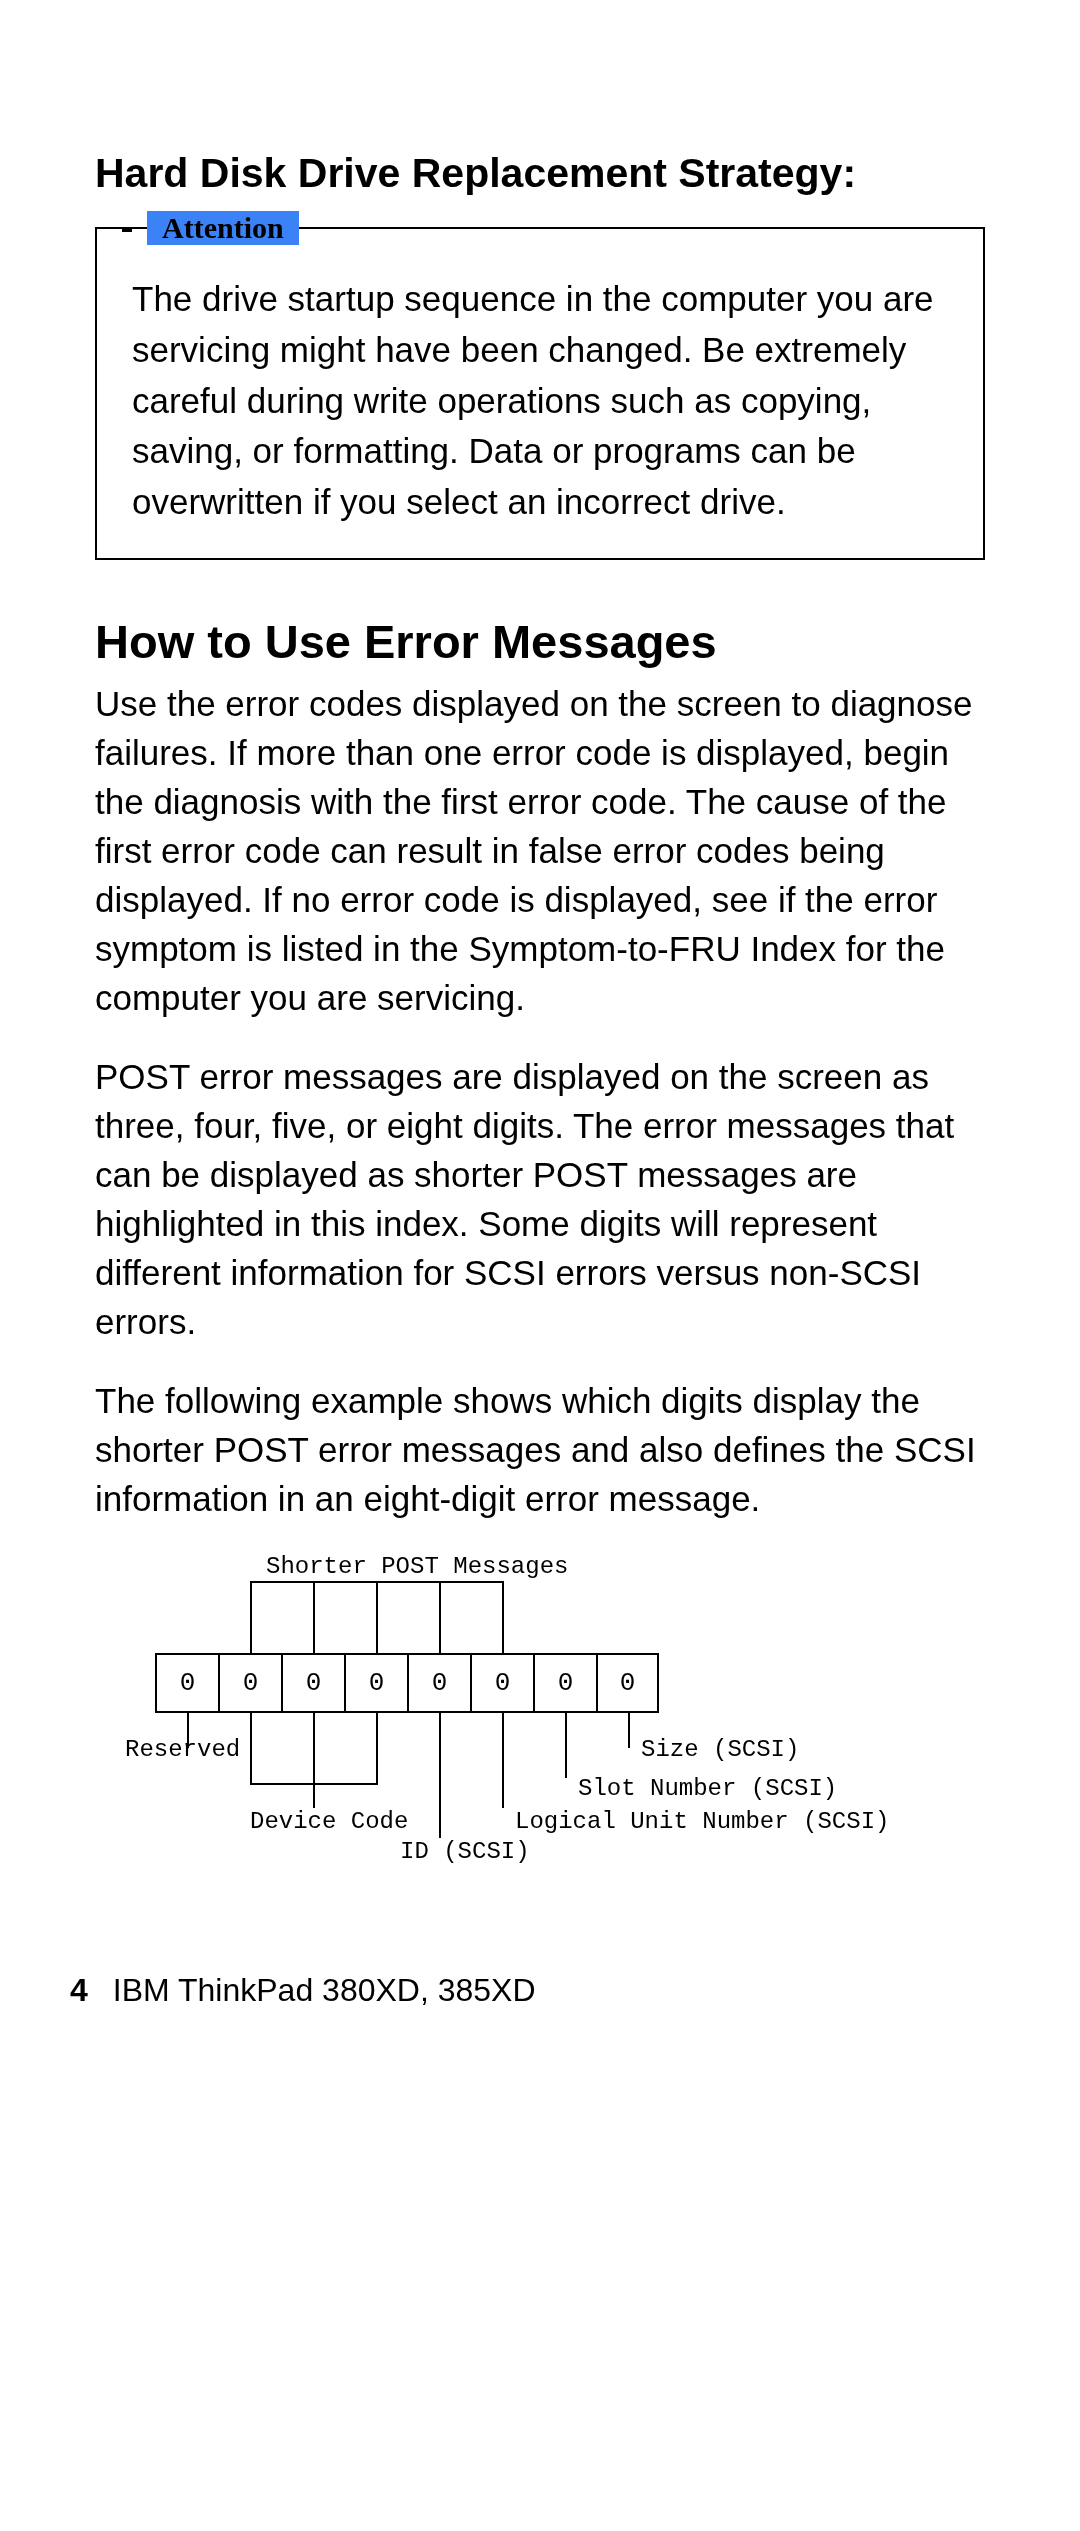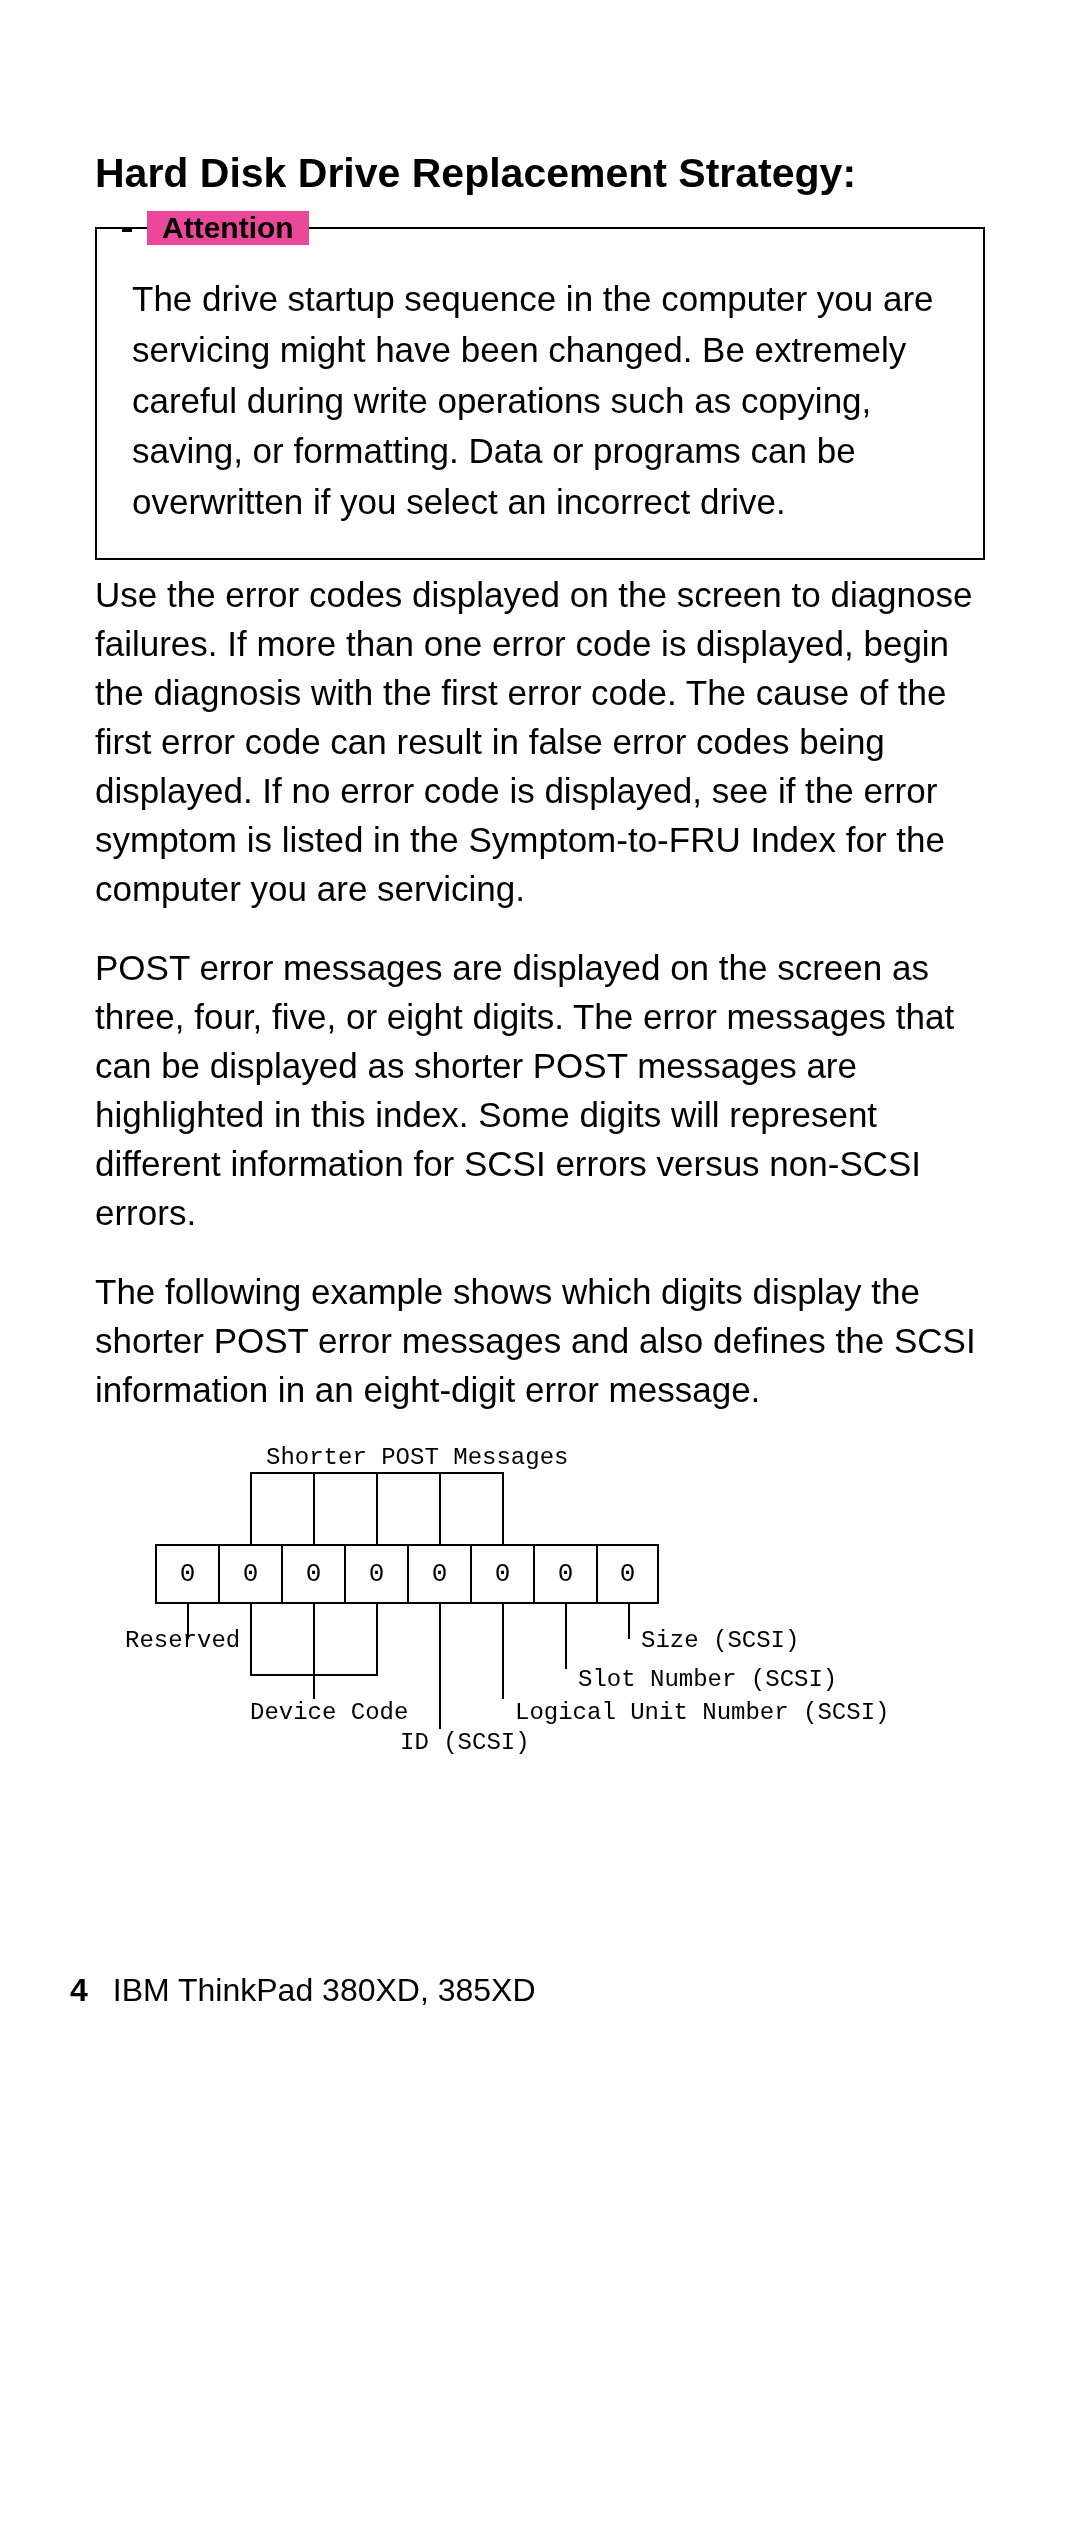--- a/index.html
+++ b/index.html
@@ -35,24 +35,25 @@
   .attention-box {
     position: relative;
     border: 2.5px solid #000;
     margin: 30px 0 10px 0;
     padding: 45px 35px 30px 35px;
   }
   .attention-legend {
     position: absolute;
     top: -18px;
     left: 50px;
-    background: #ec4899;
+    background: #3b82f6;
     padding: 0 15px 0 15px;
     font-size: 30px;
     font-weight: 700;
+    font-family: Liberation Serif, serif;
   }
   .attention-legend::before {
     content: "";
     position: absolute;
     left: -25px;
     top: 18px;
     height: 2.5px;
     width: 10px;
     background: #000;
   }
@@ -122,20 +123,21 @@
 
 <div class="page">
 
   <h2 class="section">Hard Disk Drive Replacement Strategy:</h2>
 
   <div class="attention-box">
     <span class="attention-legend">Attention</span>
     <p class="attention-body">The drive startup sequence in the computer you are servicing might have been changed.  Be extremely careful during write operations such as copying, saving, or formatting.  Data or programs can be overwritten if you select an incorrect drive.</p>
   </div>
 
+  <h2 class="section big">How to Use Error Messages</h2>
   <p class="body">Use the error codes displayed on the screen to diagnose failures.  If more than one error code is displayed, begin the diagnosis with the first error code.  The cause of the first error code can result in false error codes being displayed.  If no error code is displayed, see if the error symptom is listed in the Symptom-to-FRU Index for the computer you are servicing.</p>
 
   <p class="body">POST error messages are displayed on the screen as three, four, five, or eight digits.  The error messages that can be displayed as shorter POST messages are highlighted in this index.  Some digits will represent different information for SCSI errors versus non-SCSI errors.</p>
   <p class="body">The following example shows which digits display the shorter POST error messages and also defines the SCSI information in an eight-digit error message.</p>
 
   <div class="diagram">
 
     <span class="mono" style="left:141px; top:0;text-align:center;">Shorter POST Messages</span>
 
     <div class="vline" style="left:125px; top:28px; height:72px;"></div>

